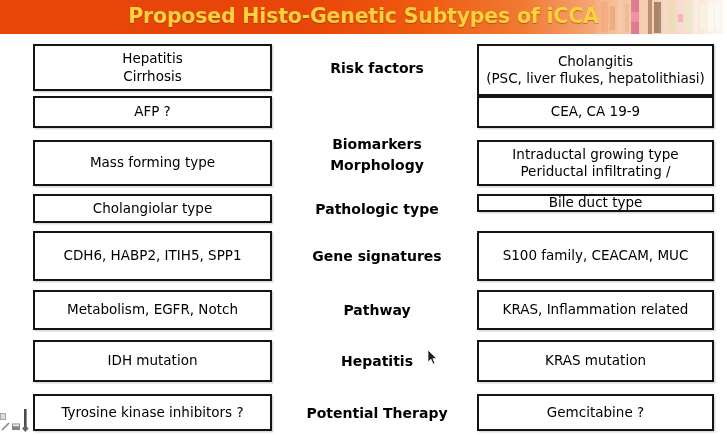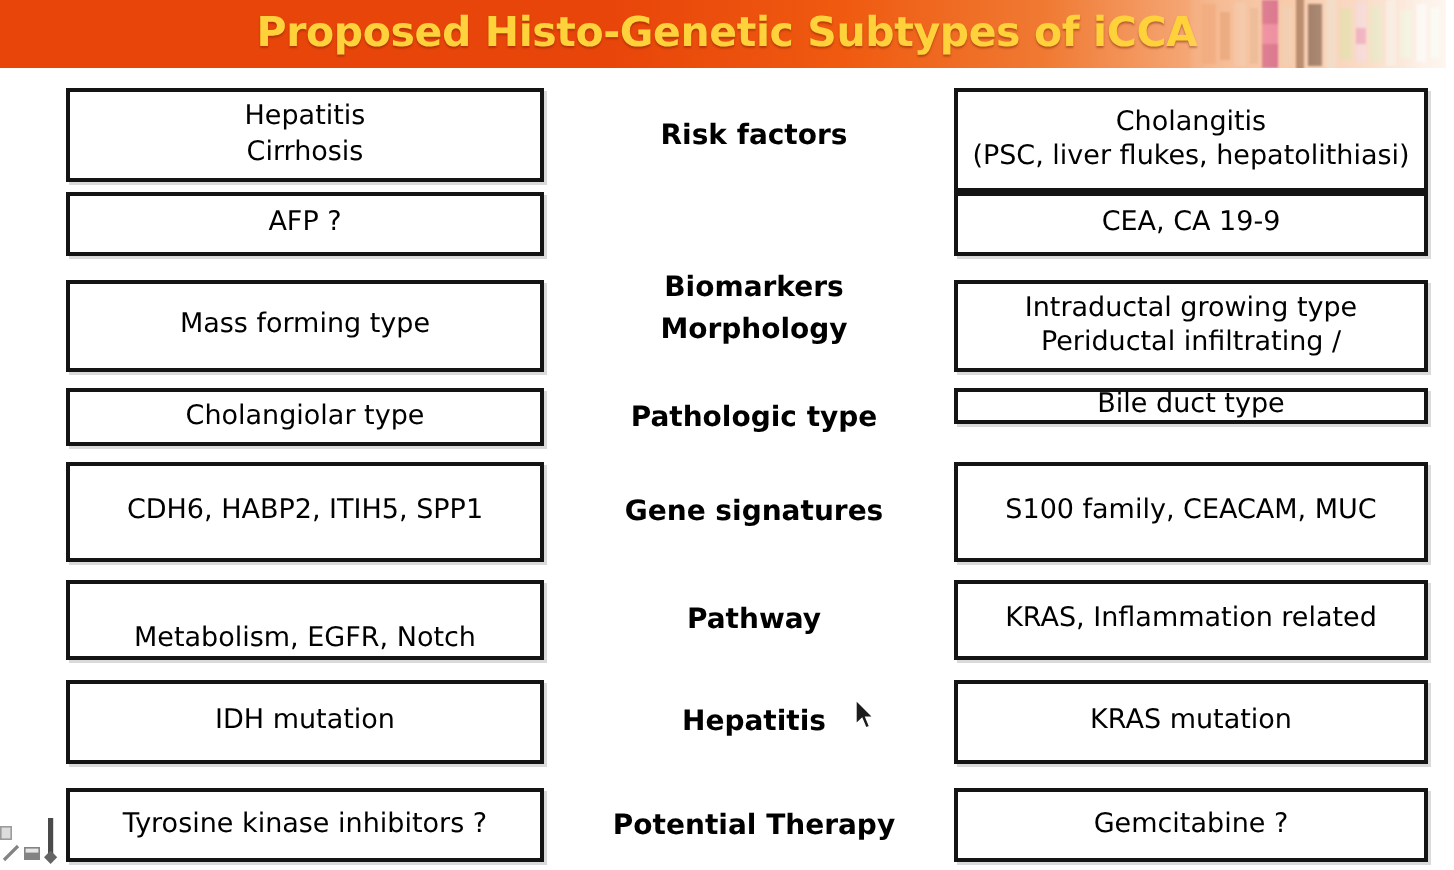--- a/index.html
+++ b/index.html
@@ -198,21 +198,21 @@
   <div class="cell-left" style="top:197px;height:50px;">
     <span class="line">CDH6, HABP2, ITIH5, SPP1</span>
   </div>
   <div class="cell-mid" style="top:197px;height:50px;">
     <span>Gene signatures</span>
   </div>
   <div class="cell-right" style="top:197px;height:50px;">
     <span class="line">S100 family, CEACAM, MUC</span>
   </div>
 
-  <div class="cell-left" style="top:256px;height:40px;justify-content:flex-end;">
+  <div class="cell-left" style="top:256px;height:40px;">
     <span class="line">Metabolism, EGFR, Notch</span>
   </div>
   <div class="cell-mid" style="top:256px;height:40px;">
     <span>Pathway</span>
   </div>
   <div class="cell-right" style="top:256px;height:40px;">
     <span class="line">KRAS, Inflammation related</span>
   </div>
 
   <div class="cell-left" style="top:306px;height:42px;">

